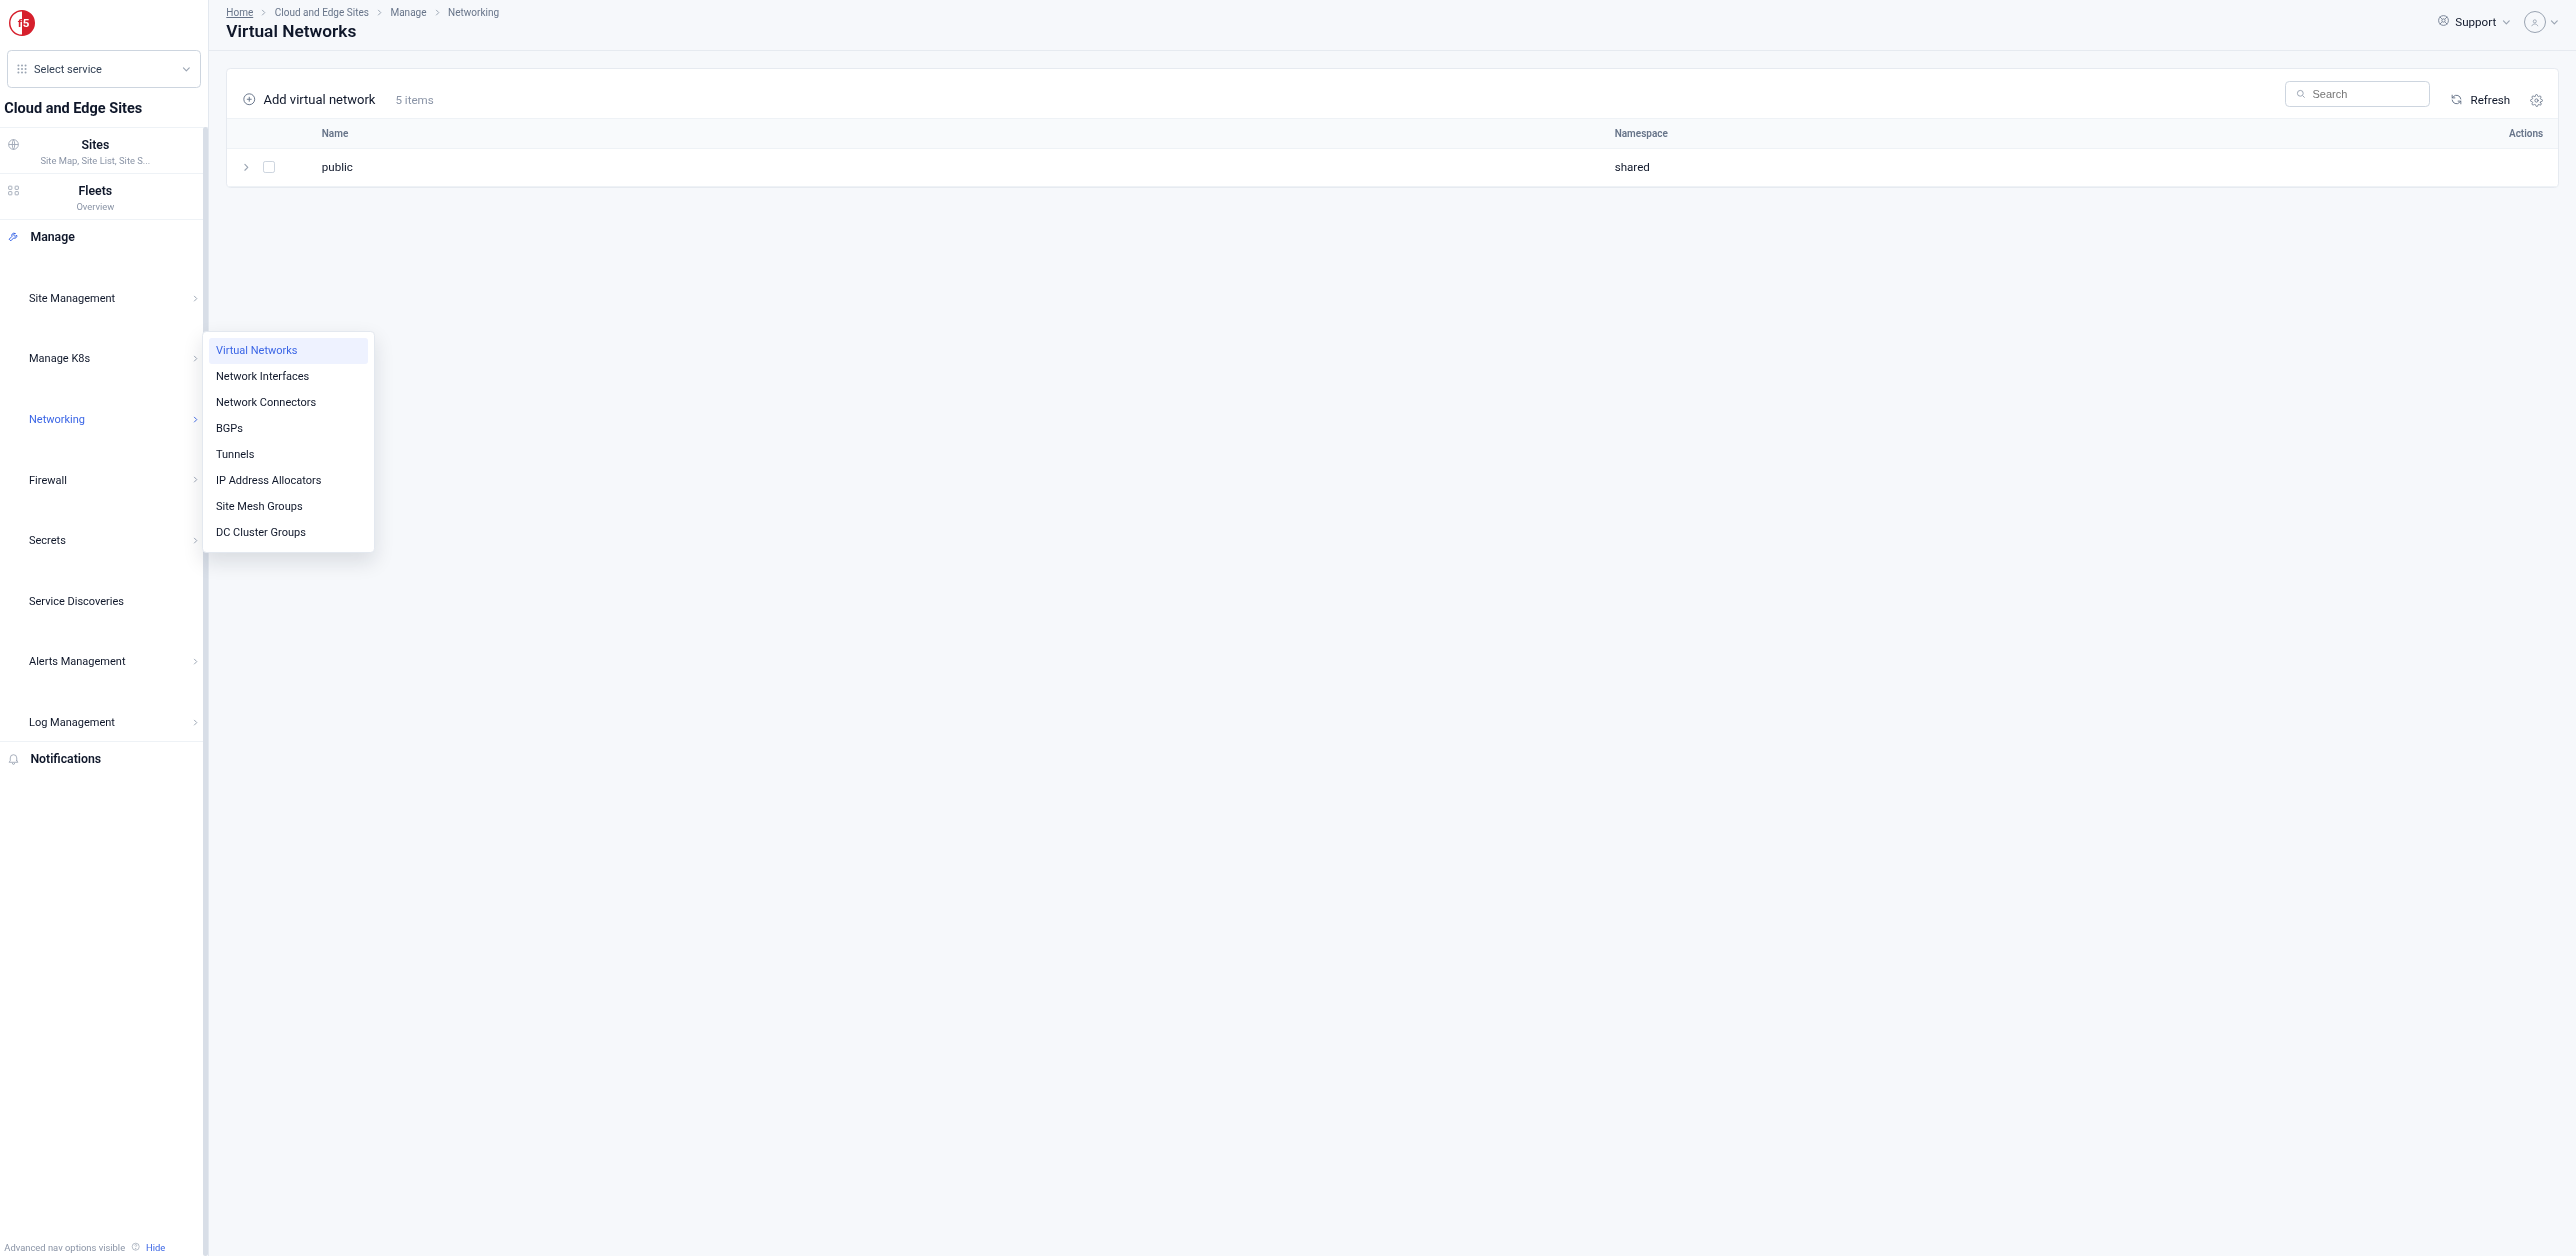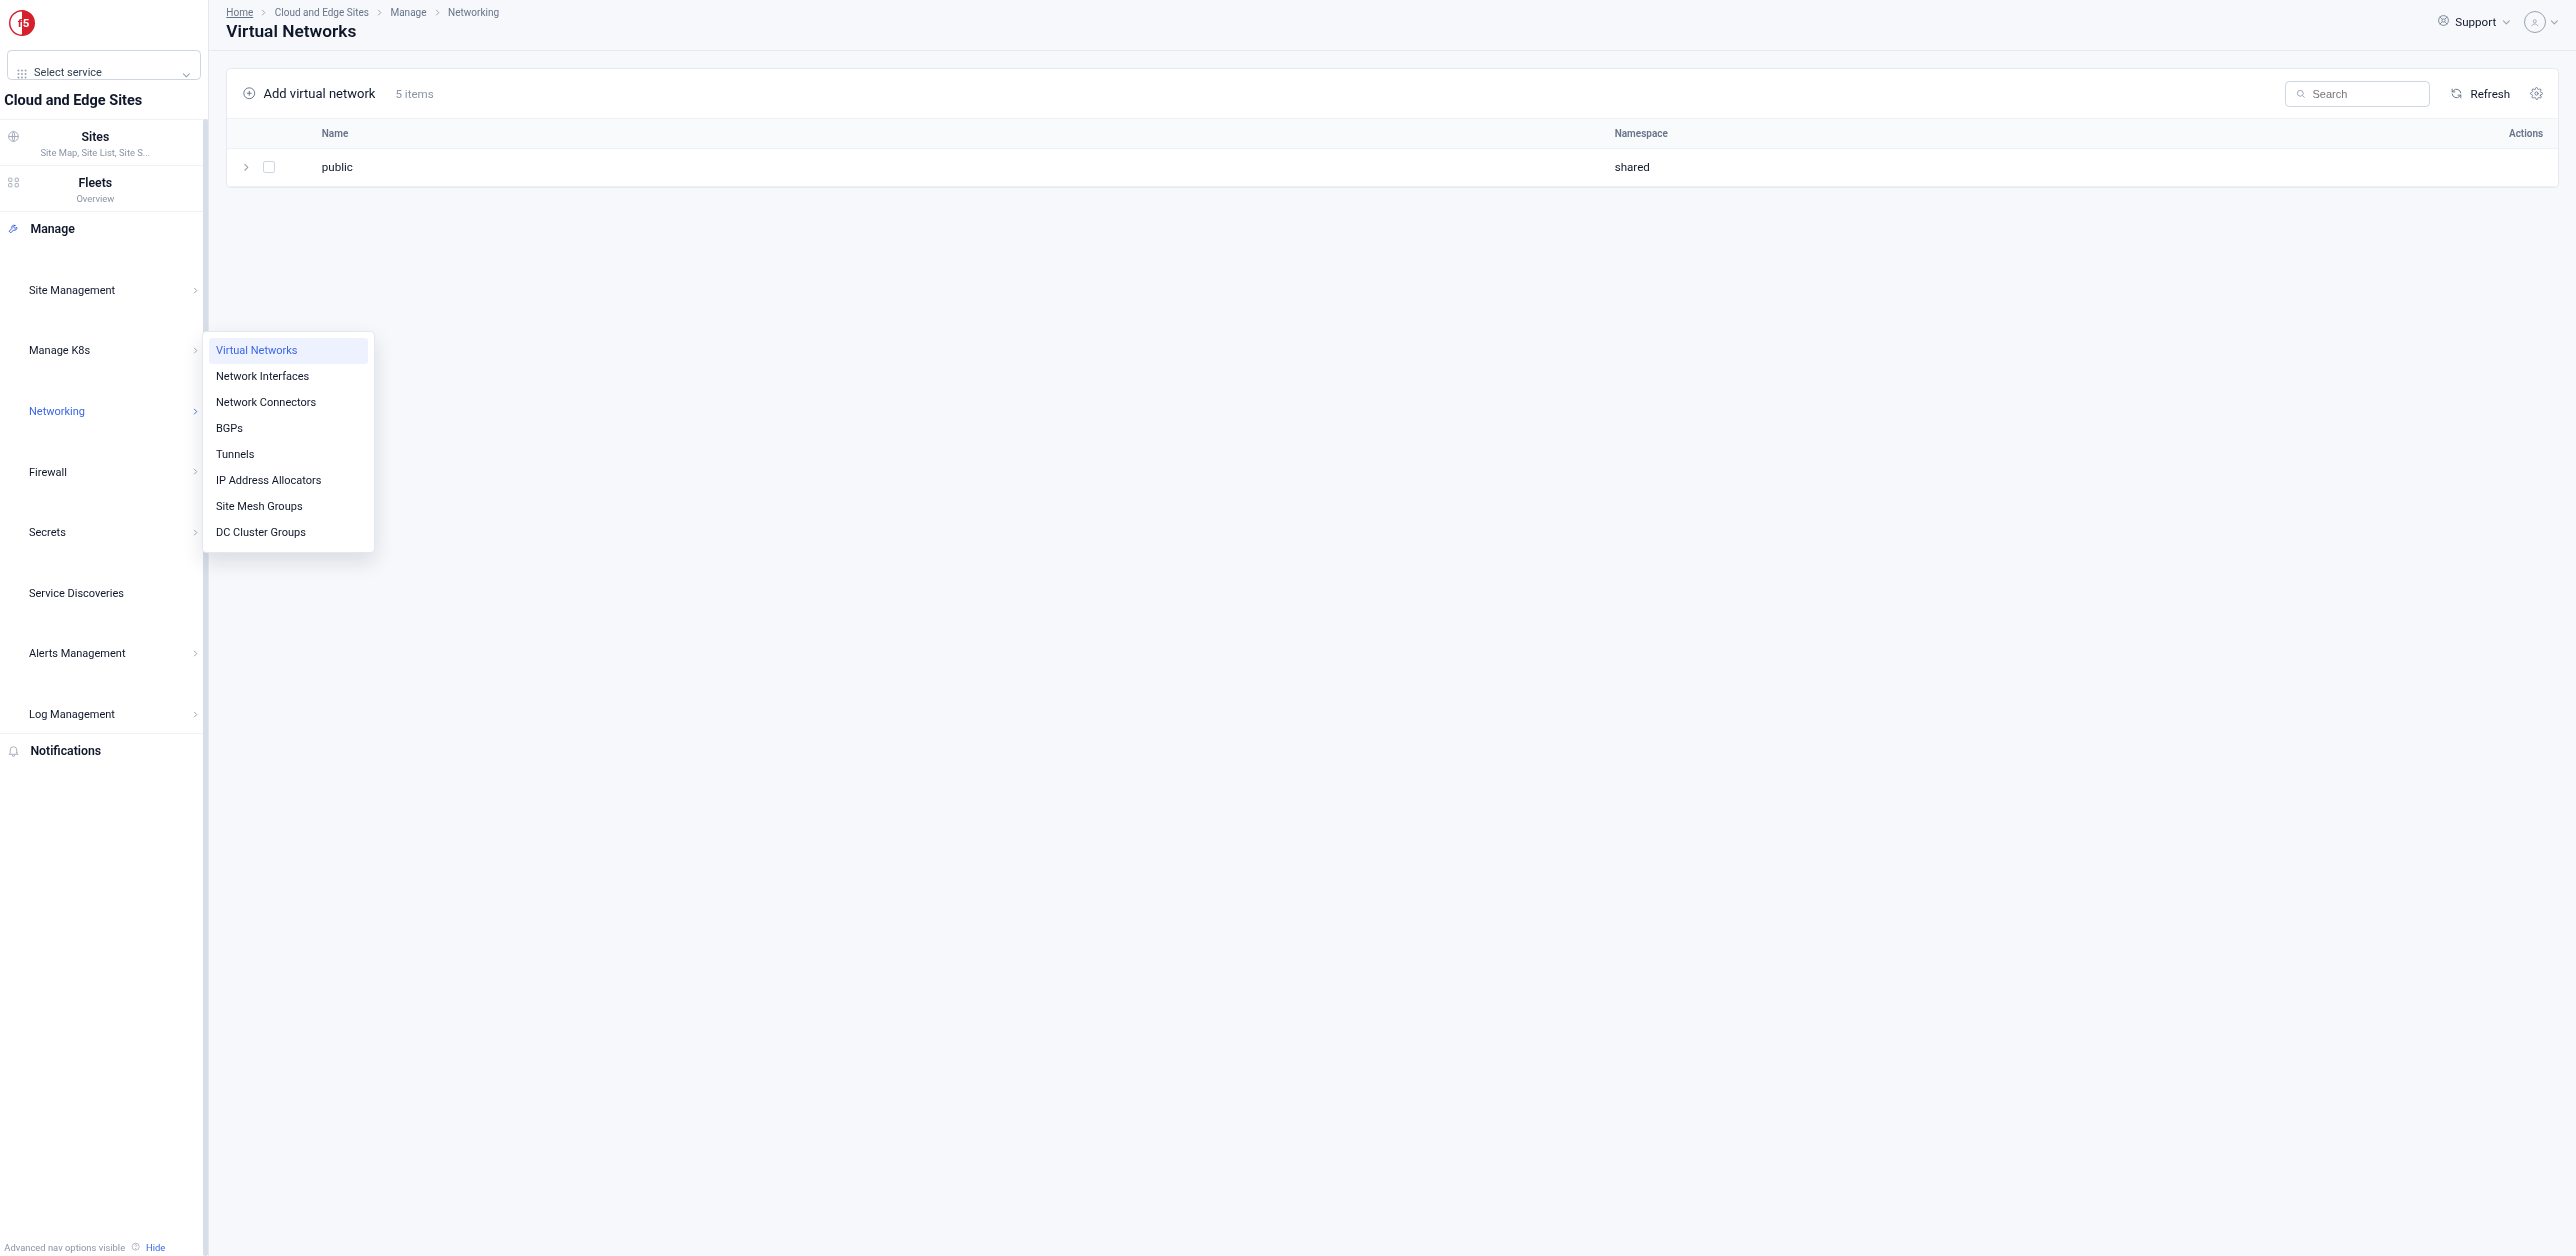--- a/index.html
+++ b/index.html
@@ -40,26 +40,26 @@
   }
   .logo {
     width: 26px;
     height: 26px;
     display: inline-flex;
     align-items: center;
     justify-content: center;
   }
   .service-picker {
     margin: 7.2px 7.2px 10px 7.2px;
-    height: 30px;
+    height: 38px;
     border: 0.7px solid #cdd5df;
     border-radius: 4.3px;
     background: #fff;
     display: flex;
-    align-items: flex-end;
+    align-items: center;
     gap: 7.2px;
     padding: 0 8.7px;
     cursor: pointer;
   }
   .service-picker .grip { color: #9aa4b2; display: inline-flex; }
   .service-picker .label { flex: 1; color: #334155; font-size: 11px; }
   .service-picker .chev { color: #9aa4b2; display: inline-flex; }
 
   .app-title {
     font-size: 14.5px;
@@ -214,21 +214,21 @@
     flex: 1 1 auto;
     overflow: auto;
   }
   .card {
     background: #fff;
     border: 0.7px solid #e6eaf0;
     border-radius: 4.3px;
   }
   .toolbar {
     display: flex;
-    align-items: center;
+    align-items: flex-end;
     padding: 11.6px 14.5px;
     gap: 20px;
     border-bottom: 0.7px solid #eef2f6;
   }
   .add-btn {
     display: inline-flex;
     align-items: center;
     gap: 7.2px;
     font-size: 13px;
     color: #0f172a;

